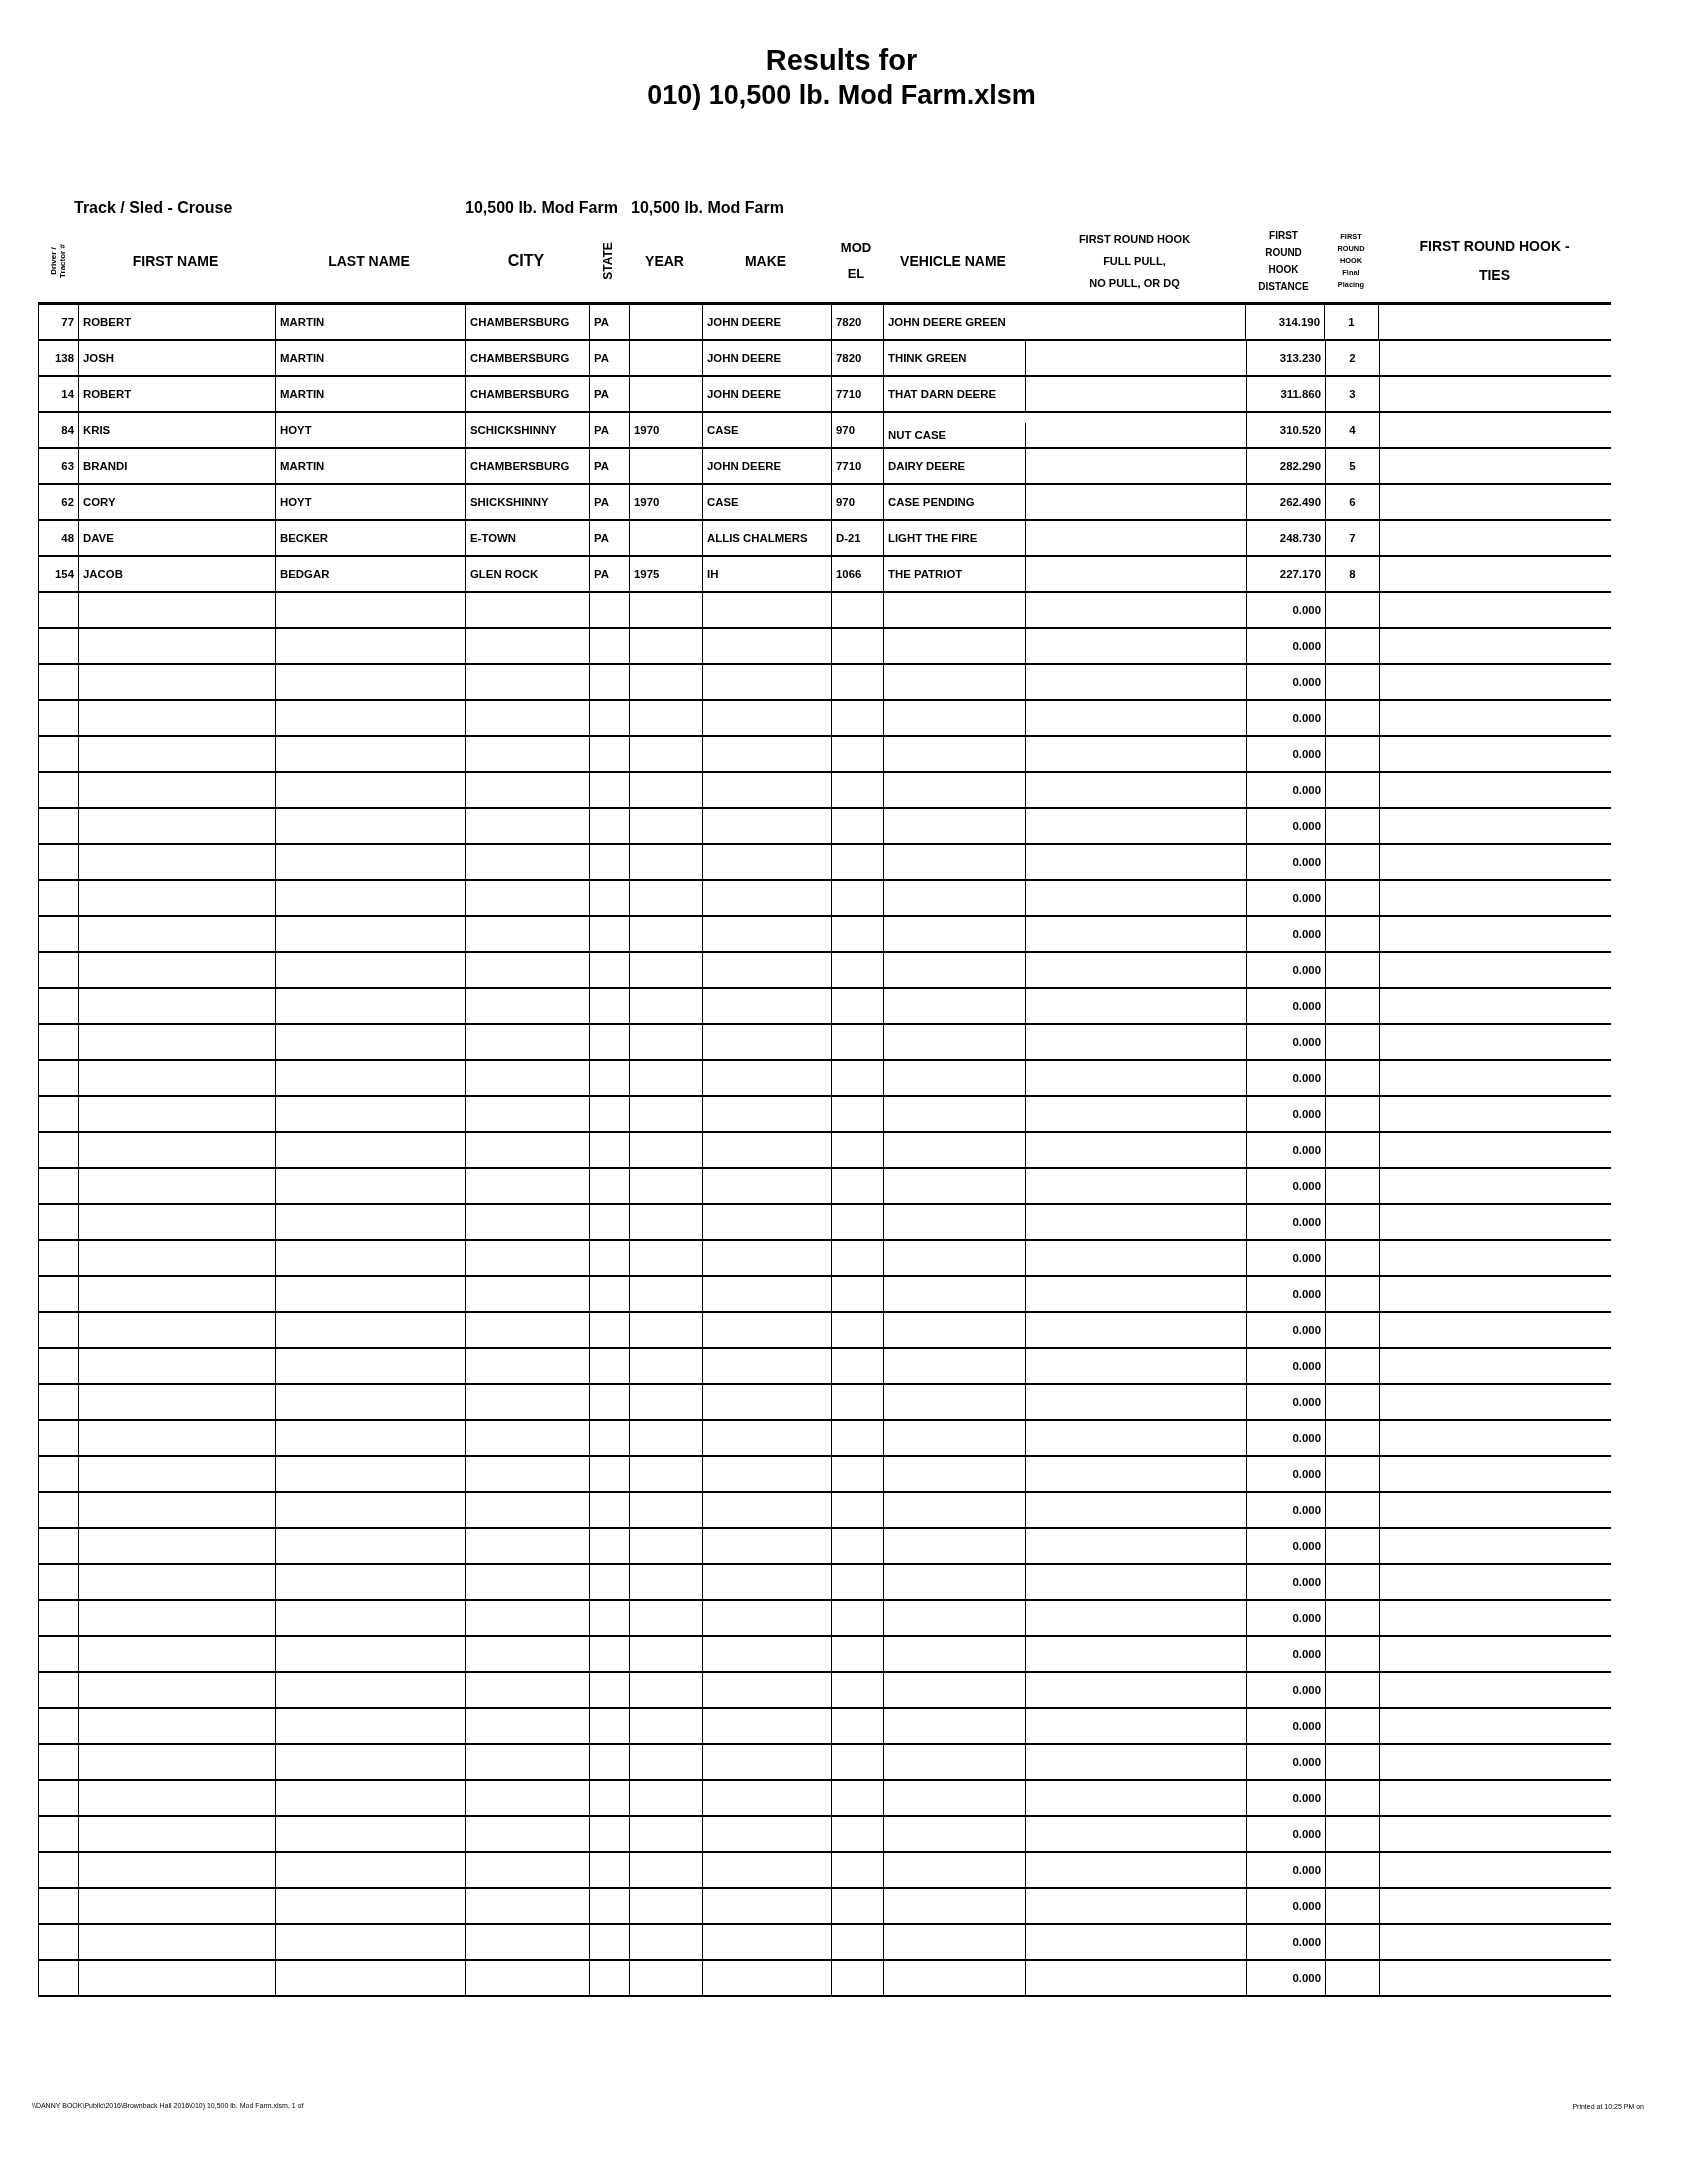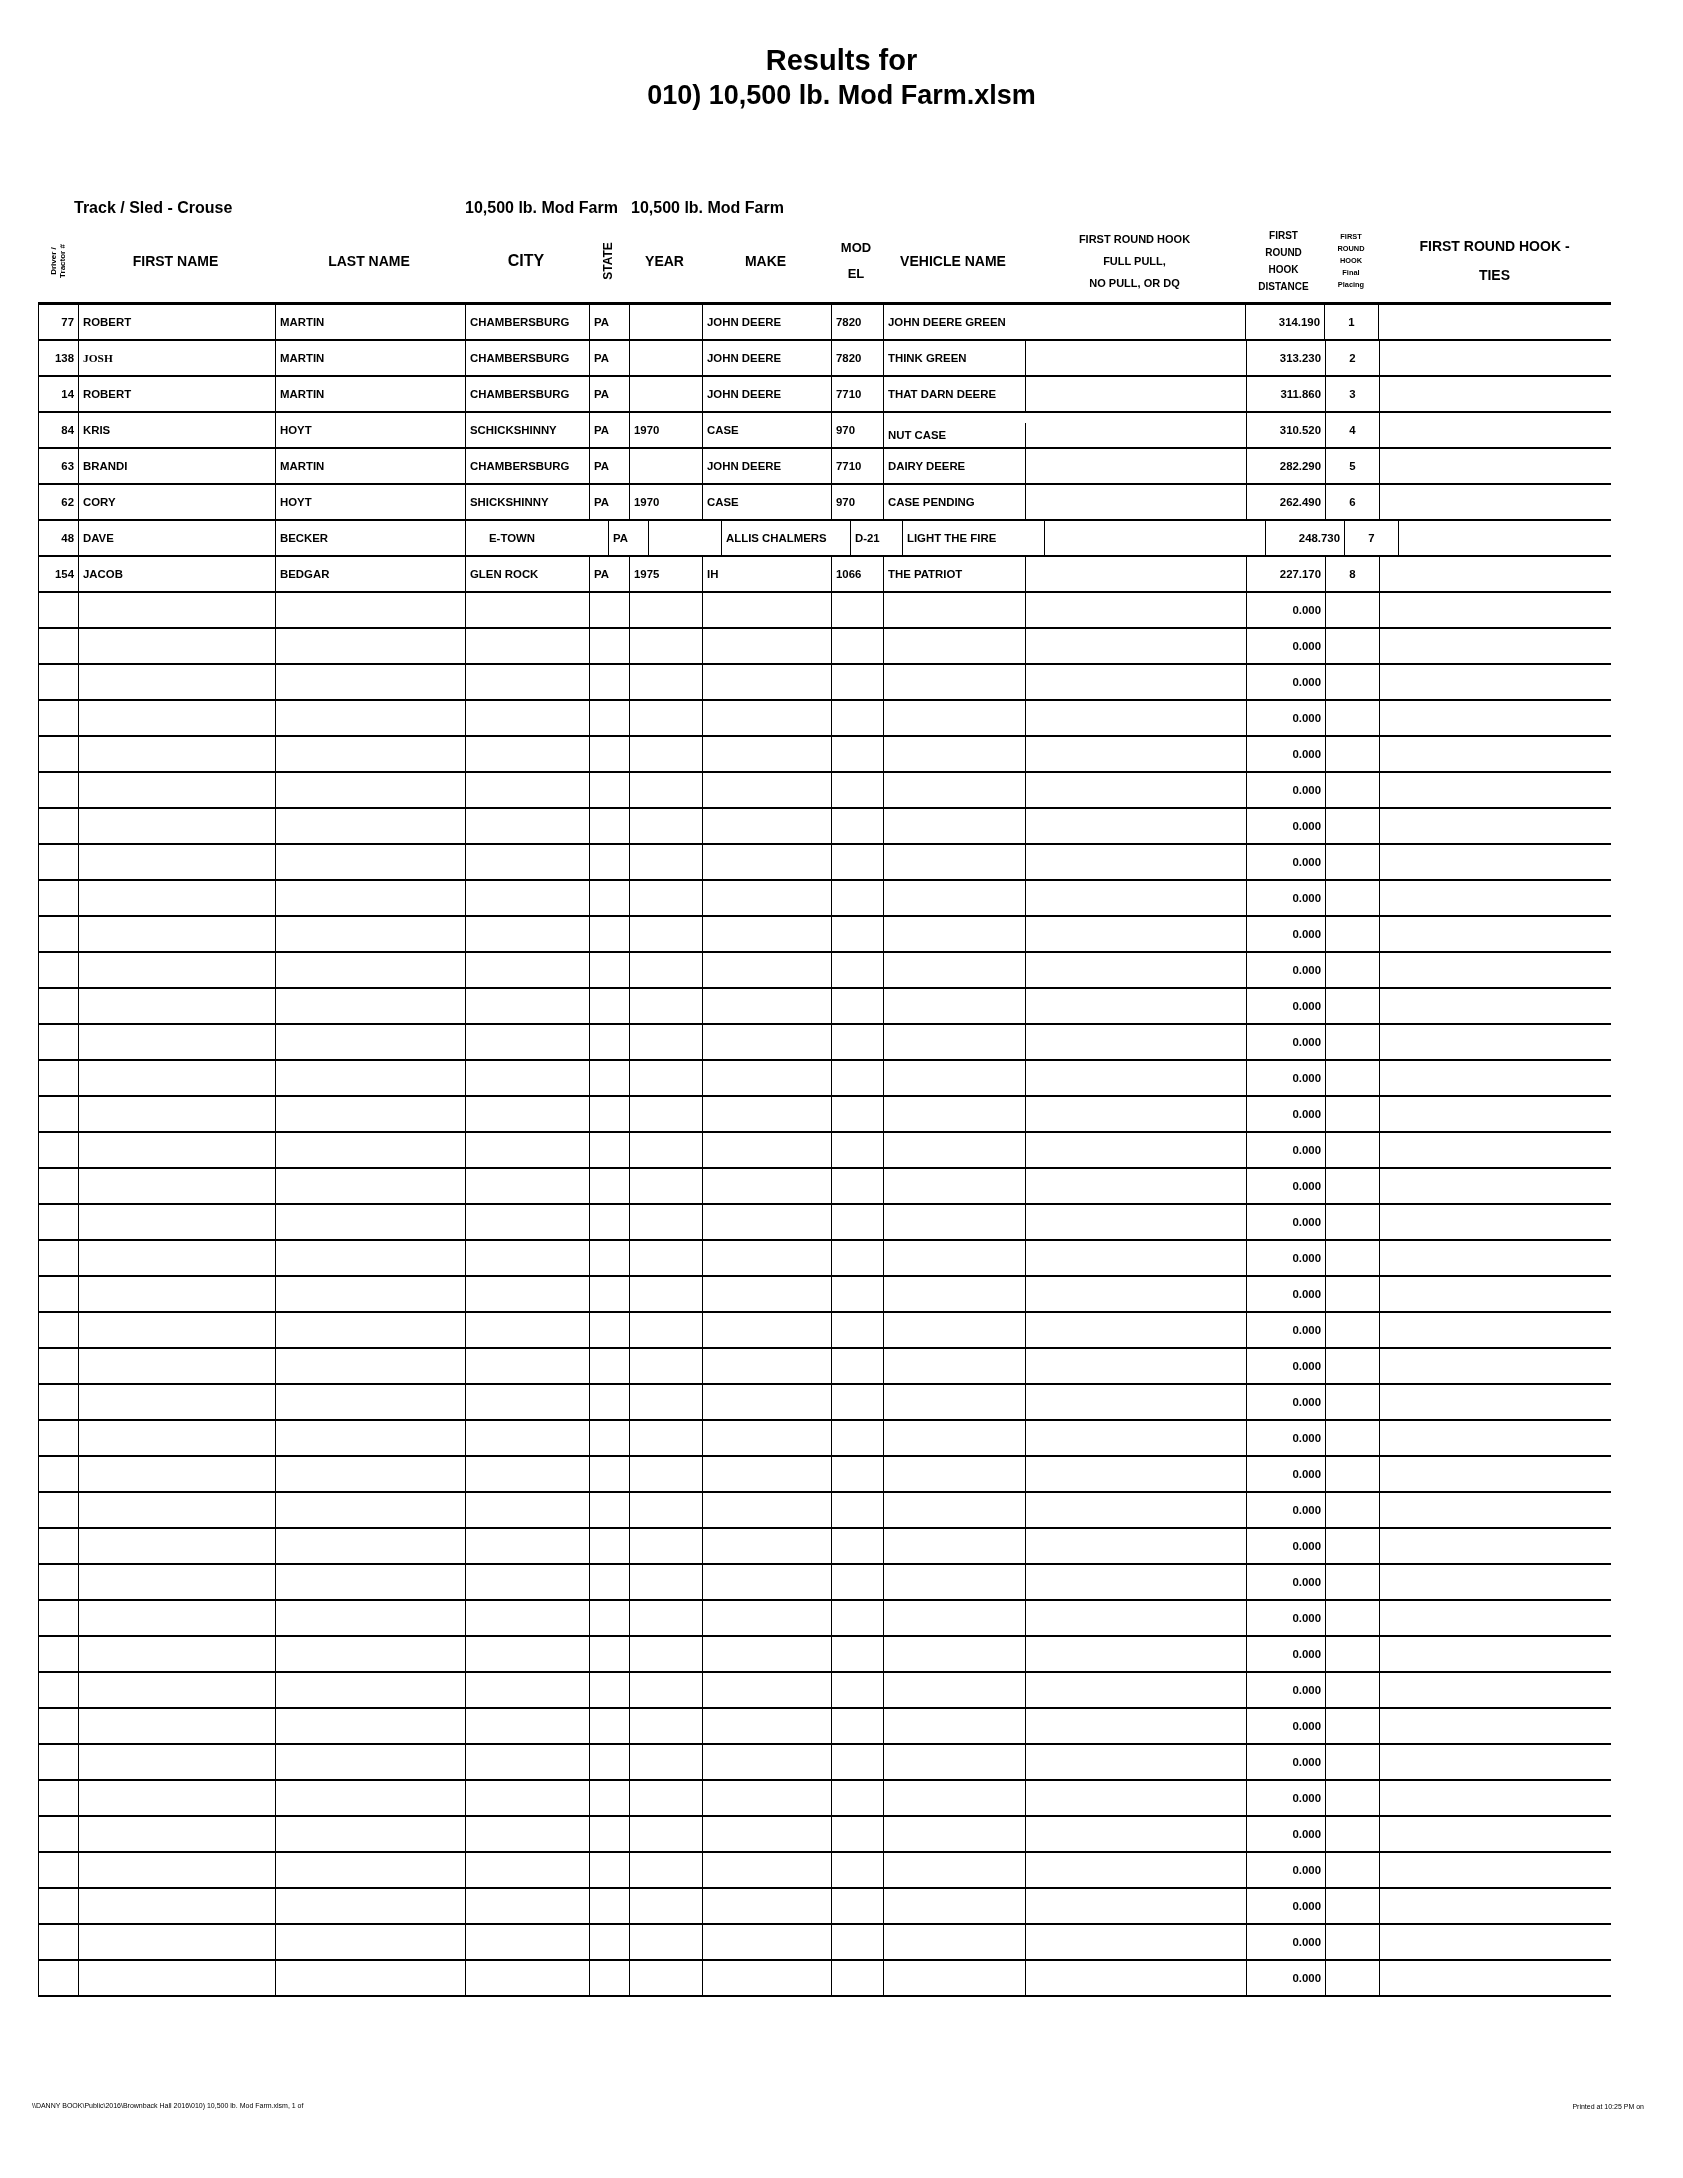--- a/index.html
+++ b/index.html
@@ -89,21 +89,21 @@
         <div class="cell" style="flex: 0 0 73px;"></div>
         <div class="cell" style="flex: 0 0 129px;">JOHN DEERE</div>
         <div class="cell" style="flex: 0 0 52px;">7820</div>
         <div class="cell" style="flex: 0 0 362px;">JOHN DEERE GREEN</div>
         <div class="cell right" style="flex: 0 0 79px;">314.190</div>
         <div class="cell center" style="flex: 0 0 54px;">1</div>
         <div class="cell last" style="flex: 0 0 233px;"></div>
       </div>
       <div class="row">
         <div class="cell right" style="flex: 0 0 40px;">138</div>
-        <div class="cell" style="flex: 0 0 197px; font-family: Liberation Serif, serif;">JOSH</div>
+        <div class="cell" style="flex: 0 0 197px;">JOSH</div>
         <div class="cell" style="flex: 0 0 190px;">MARTIN</div>
         <div class="cell" style="flex: 0 0 124px;">CHAMBERSBURG</div>
         <div class="cell" style="flex: 0 0 40px;">PA</div>
         <div class="cell" style="flex: 0 0 73px;"></div>
         <div class="cell" style="flex: 0 0 129px;">JOHN DEERE</div>
         <div class="cell" style="flex: 0 0 52px;">7820</div>
         <div class="cell" style="flex: 0 0 142px;">THINK GREEN</div>
         <div class="cell" style="flex: 0 0 221px;"></div>
         <div class="cell right" style="flex: 0 0 79px;">313.230</div>
         <div class="cell center" style="flex: 0 0 54px;">2</div>
@@ -166,21 +166,21 @@
         <div class="cell" style="flex: 0 0 142px;">CASE PENDING</div>
         <div class="cell" style="flex: 0 0 221px;"></div>
         <div class="cell right" style="flex: 0 0 79px;">262.490</div>
         <div class="cell center" style="flex: 0 0 54px;">6</div>
         <div class="cell last" style="flex: 0 0 233px;"></div>
       </div>
       <div class="row">
         <div class="cell right" style="flex: 0 0 40px;">48</div>
         <div class="cell" style="flex: 0 0 197px;">DAVE</div>
         <div class="cell" style="flex: 0 0 190px;">BECKER</div>
-        <div class="cell" style="flex: 0 0 124px; margin-left: 19px;">E-TOWN</div>
+        <div class="cell" style="flex: 0 0 124px;">E-TOWN</div>
         <div class="cell" style="flex: 0 0 40px;">PA</div>
         <div class="cell" style="flex: 0 0 73px;"></div>
         <div class="cell" style="flex: 0 0 129px;">ALLIS CHALMERS</div>
         <div class="cell" style="flex: 0 0 52px;">D-21</div>
         <div class="cell" style="flex: 0 0 142px;">LIGHT THE FIRE</div>
         <div class="cell" style="flex: 0 0 221px;"></div>
         <div class="cell right" style="flex: 0 0 79px;">248.730</div>
         <div class="cell center" style="flex: 0 0 54px;">7</div>
         <div class="cell last" style="flex: 0 0 233px;"></div>
       </div>

